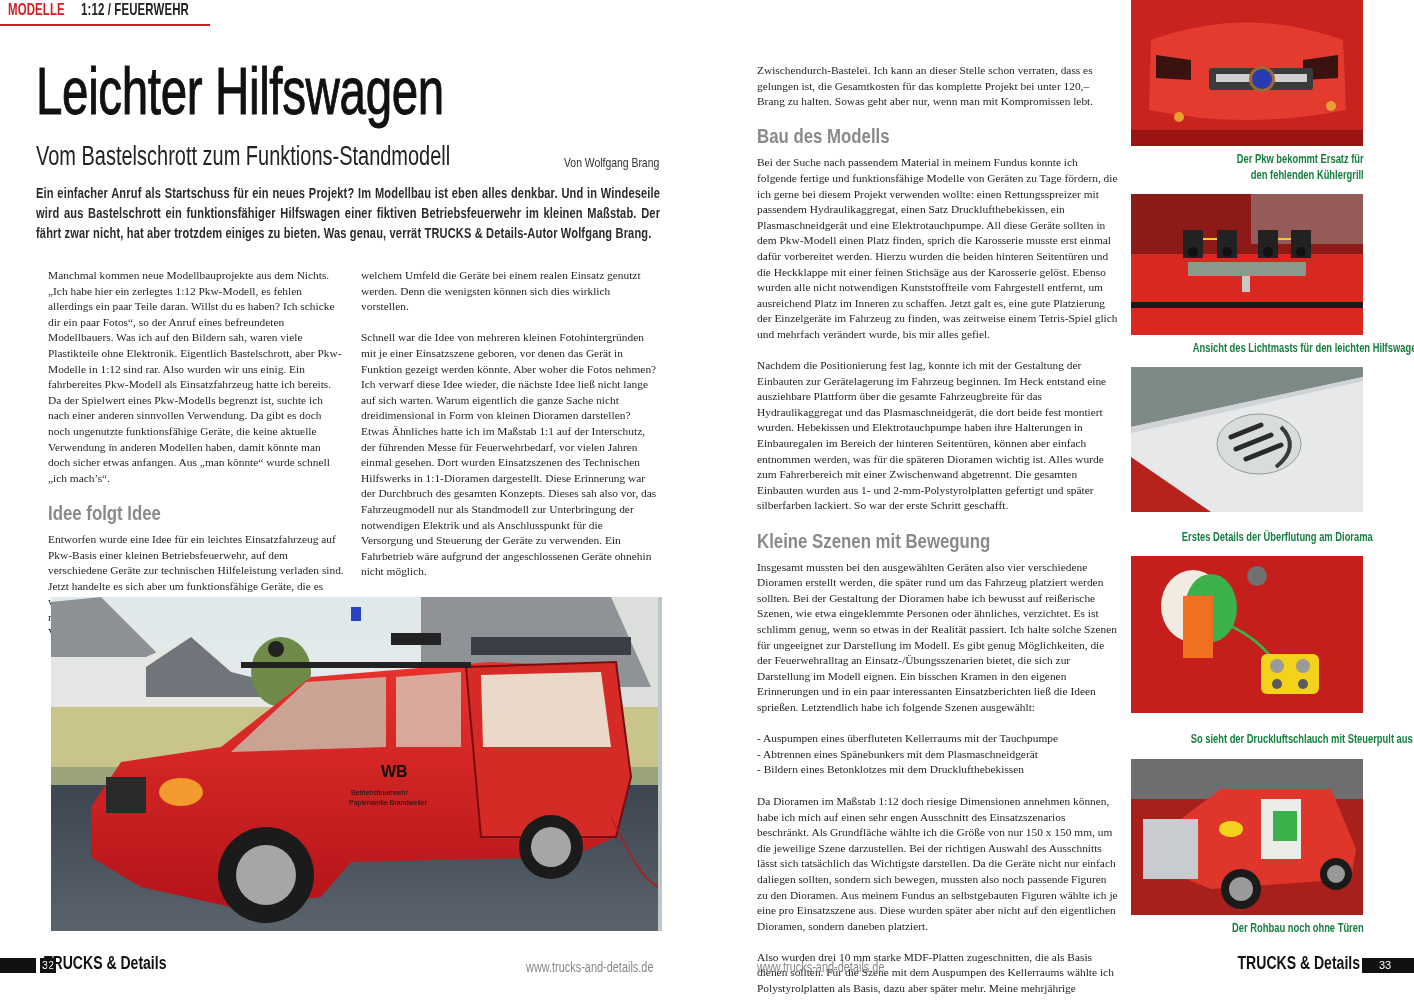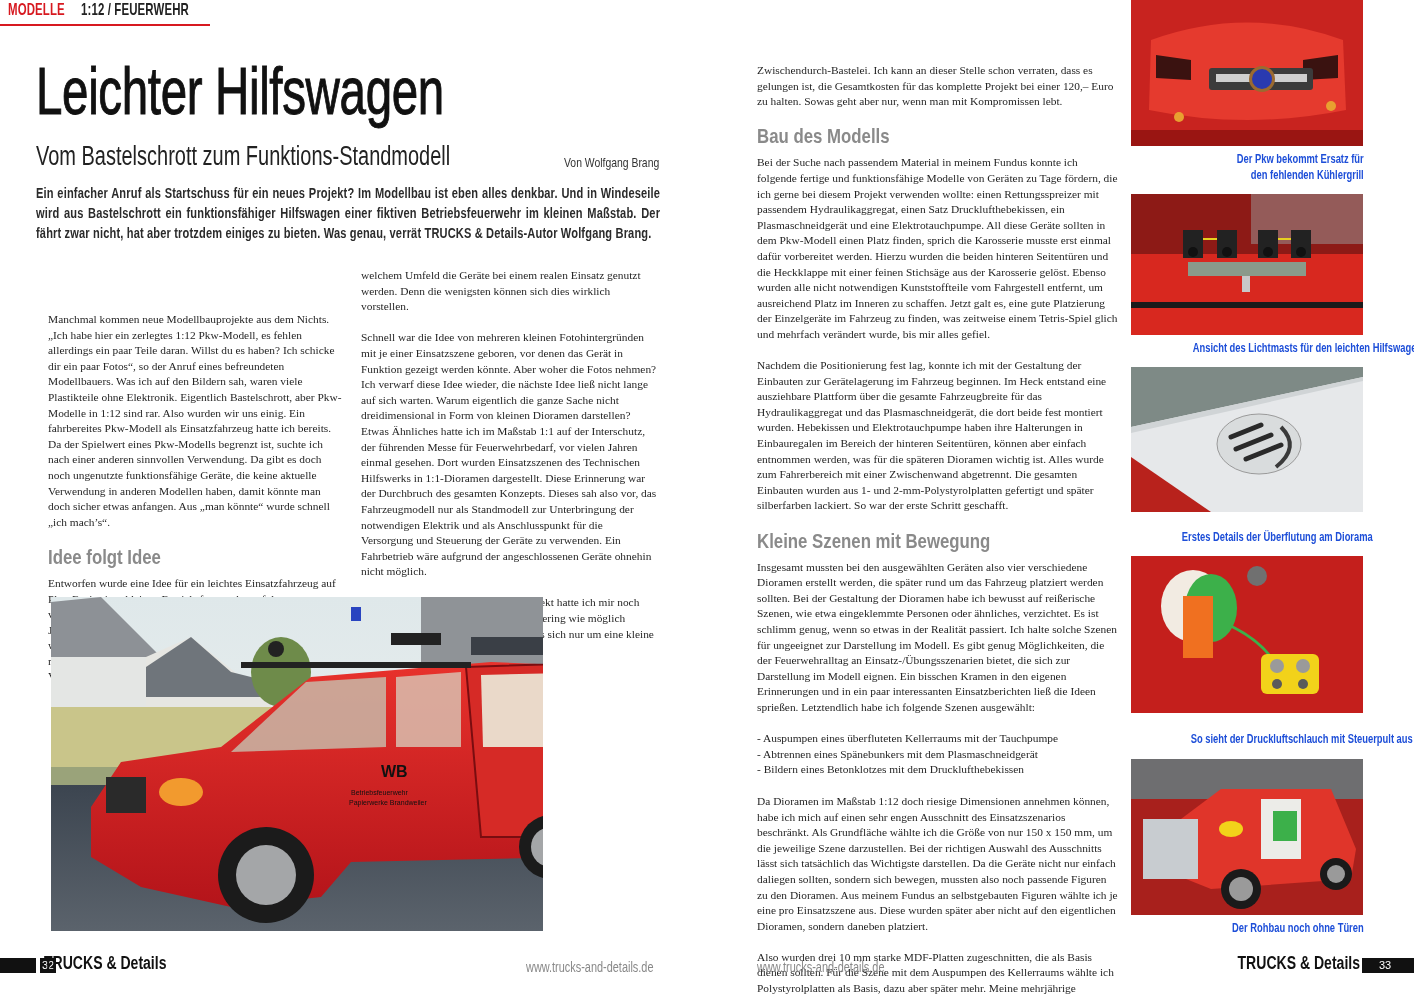--- a/index.html
+++ b/index.html
@@ -19,30 +19,30 @@
   .lead { position: absolute; left: 36px; top: 183px; width: 790px; font-family: "Liberation Sans", sans-serif; font-weight: bold; font-size: 14px; line-height: 20px; color: #2b2b2b; transform: scaleX(0.79); transform-origin: left top; text-align: justify; letter-spacing: 0.2px; }
 
   
   .col { position: absolute; font-size: 11.4px; line-height: 15.6px; color: #1f1f1f; }
   .col p { margin-bottom: 15.6px; }
   .col p.nogap { margin-bottom: 0; }
   .col h2 { font-family: "Liberation Sans", sans-serif; font-weight: bold; font-size: 21px; color: #8a8a8a; line-height: 1; margin: 4px 0 9px 0; transform: scaleX(0.8); transform-origin: left top; white-space: nowrap; }
   .col ul { list-style: none; margin-bottom: 16px; }
   .col li::before { content: "- "; }
 
-  #col1 { left: 48px; top: 268px; width: 296px; margin-top: 44px; }
+  #col1 { left: 48px; top: 268px; width: 296px; }
   #col2 { left: 361px; top: 268px; width: 296px; }
   #col3 { left: 757px; top: 63px; width: 362px; }
 
   
-  .main-photo { position: absolute; left: 51px; top: 597px; width: 492px; height: 334px; overflow: hidden; background: #bfc7c6; }
+  .main-photo { position: absolute; left: 51px; top: 597px; width: 611px; height: 334px; overflow: hidden; background: #bfc7c6; }
 
   
   .side-photo { position: absolute; left: 1131px; width: 232px; overflow: hidden; }
-  .caption { position: absolute; left: 1128px; width: 236px; text-align: right; font-family: "Liberation Sans", sans-serif; font-weight: bold; font-size: 12px; line-height: 16px; color: #1d4ed8; }
+  .caption { position: absolute; left: 1128px; width: 236px; text-align: right; font-family: "Liberation Sans", sans-serif; font-weight: bold; font-size: 12px; line-height: 16px; color: #15803d; }
   .caption span { display: inline-block; transform: scaleX(0.78); transform-origin: right top; white-space: nowrap; }
 
   
   .foot-bar-l { position: absolute; left: 0; top: 958px; width: 36px; height: 15px; background: #111; }
   .foot-bar-r { position: absolute; left: 1378px; top: 958px; width: 36px; height: 15px; background: #111; }
   .pnum { position: absolute; top: 958px; font-family: "Liberation Sans", sans-serif; font-weight: normal; font-size: 11px; line-height: 15px; color: #fff; text-align: center; }
   .brand { position: absolute; top: 954px; font-family: "Liberation Sans", sans-serif; font-weight: bold; font-size: 18px; color: #111; line-height: 1; transform: scaleX(0.78); white-space: nowrap; }
   .url { position: absolute; top: 960px; font-family: "Liberation Sans", sans-serif; font-size: 14px; color: #888; transform: scaleX(0.78); white-space: nowrap; line-height: 1; }
 </style>
 </head>
@@ -128,21 +128,21 @@
 
     <text x="330" y="180" font-family="Liberation Sans, sans-serif" font-size="16" font-weight="bold" fill="#111">WB</text>
     <text x="300" y="198" font-family="Liberation Sans, sans-serif" font-size="7" fill="#111">Betriebsfeuerwehr</text>
     <text x="298" y="208" font-family="Liberation Sans, sans-serif" font-size="7" fill="#111">Papierwerke Brandweiler</text>
 
     <path d="M560,220 C580,260 590,280 607,290" stroke="#b21a1a" stroke-width="1.5" fill="none"></path>
   </svg>
 </div>
 
 <div class="col" id="col3">
-  <p>Zwischendurch-Bastelei. Ich kann an dieser Stelle schon verraten, dass es gelungen ist, die Gesamtkosten für das komplette Projekt bei einer 120,– Euro zu halten. Sowas geht aber nur, wenn man mit Kompromissen lebt.</p>
+  <p>Zwischendurch-Bastelei. Ich kann an dieser Stelle schon verraten, dass es gelungen ist, die Gesamtkosten für das komplette Projekt bei unter 120,– Brang zu halten. Sowas geht aber nur, wenn man mit Kompromissen lebt.</p>
   <h2>Bau des Modells</h2>
   <p>Bei der Suche nach passendem Material in meinem Fundus konnte ich folgende fertige und funktionsfähige Modelle von Geräten zu Tage fördern, die ich gerne bei diesem Projekt verwenden wollte: einen Rettungsspreizer mit passendem Hydraulikaggregat, einen Satz Drucklufthebekissen, ein Plasmaschneidgerät und eine Elektrotauchpumpe. All diese Geräte sollten in dem Pkw-Modell einen Platz finden, sprich die Karosserie musste erst einmal dafür vorbereitet werden. Hierzu wurden die beiden hinteren Seitentüren und die Heckklappe mit einer feinen Stichsäge aus der Karosserie gelöst. Ebenso wurden alle nicht notwendigen Kunststoffteile vom Fahrgestell entfernt, um ausreichend Platz im Inneren zu schaffen. Jetzt galt es, eine gute Platzierung der Einzelgeräte im Fahrzeug zu finden, was zeitweise einem Tetris-Spiel glich und mehrfach verändert wurde, bis mir alles gefiel.</p>
   <p>Nachdem die Positionierung fest lag, konnte ich mit der Gestaltung der Einbauten zur Gerätelagerung im Fahrzeug beginnen. Im Heck entstand eine ausziehbare Plattform über die gesamte Fahrzeugbreite für das Hydraulikaggregat und das Plasmaschneidgerät, die dort beide fest montiert wurden. Hebekissen und Elektrotauchpumpe haben ihre Halterungen in Einbauregalen im Bereich der hinteren Seitentüren, können aber einfach entnommen werden, was für die späteren Dioramen wichtig ist. Alles wurde zum Fahrerbereich mit einer Zwischenwand abgetrennt. Die gesamten Einbauten wurden aus 1- und 2-mm-Polystyrolplatten gefertigt und später silberfarben lackiert. So war der erste Schritt geschafft.</p>
   <h2>Kleine Szenen mit Bewegung</h2>
   <p>Insgesamt mussten bei den ausgewählten Geräten also vier verschiedene Dioramen erstellt werden, die später rund um das Fahrzeug platziert werden sollten. Bei der Gestaltung der Dioramen habe ich bewusst auf reißerische Szenen, wie etwa eingeklemmte Personen oder ähnliches, verzichtet. Es ist schlimm genug, wenn so etwas in der Realität passiert. Ich halte solche Szenen für ungeeignet zur Darstellung im Modell. Es gibt genug Möglichkeiten, die der Feuerwehralltag an Einsatz-/Übungsszenarien bietet, die sich zur Darstellung im Modell eignen. Ein bisschen Kramen in den eigenen Erinnerungen und in ein paar interessanten Einsatzberichten ließ die Ideen sprießen. Letztendlich habe ich folgende Szenen ausgewählt:</p>
   <ul>
     <li>Auspumpen eines überfluteten Kellerraums mit der Tauchpumpe</li>
     <li>Abtrennen eines Spänebunkers mit dem Plasmaschneidgerät</li>
     <li>Bildern eines Betonklotzes mit dem Drucklufthebekissen</li>
   </ul>

